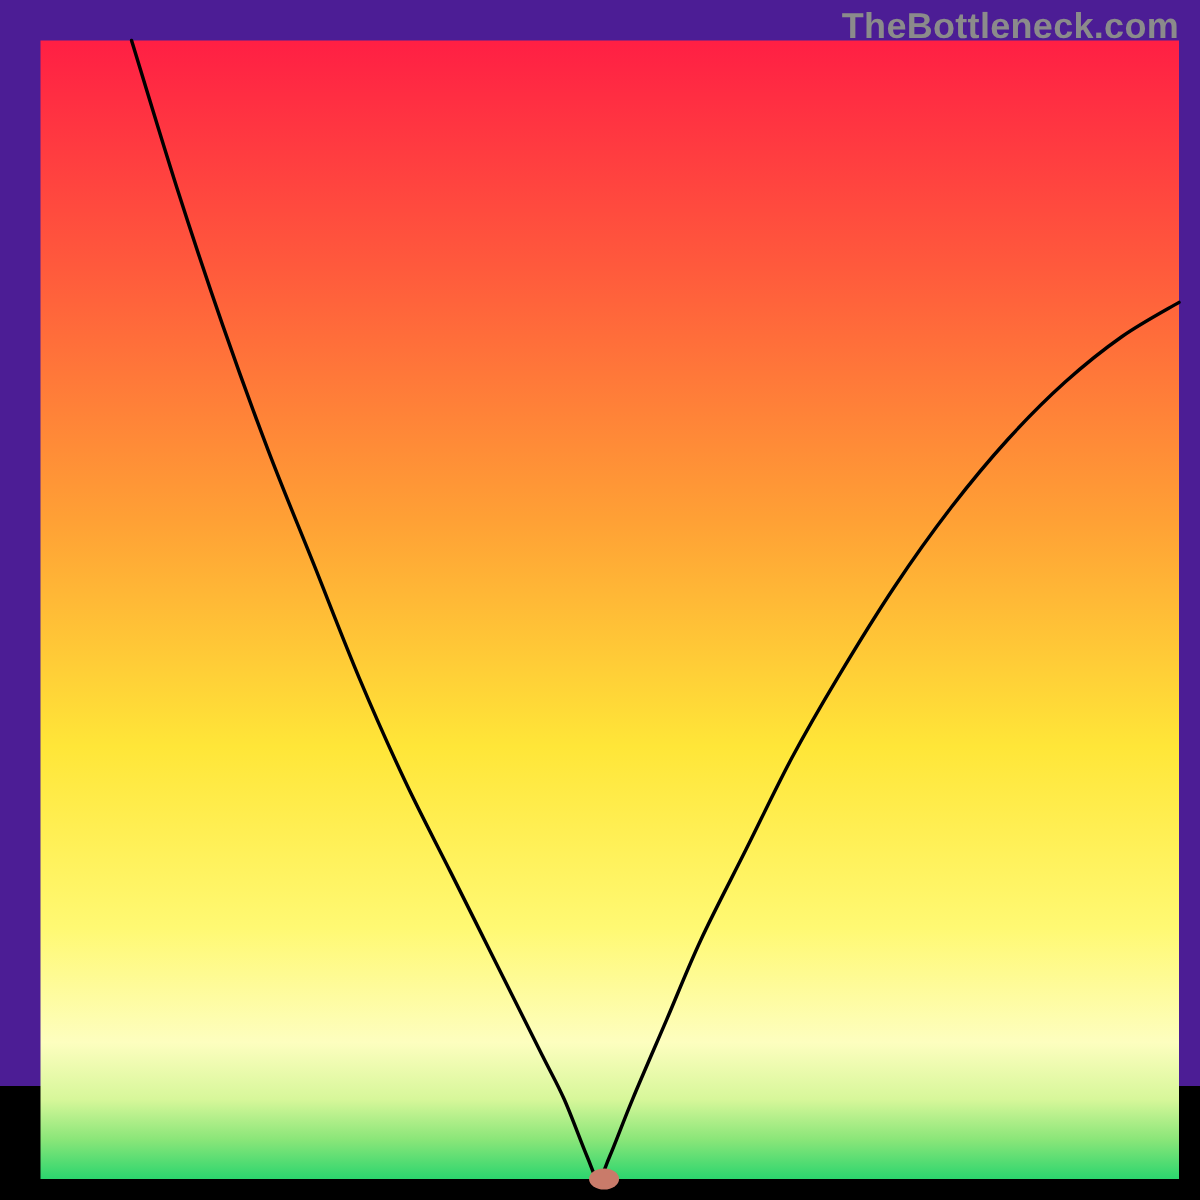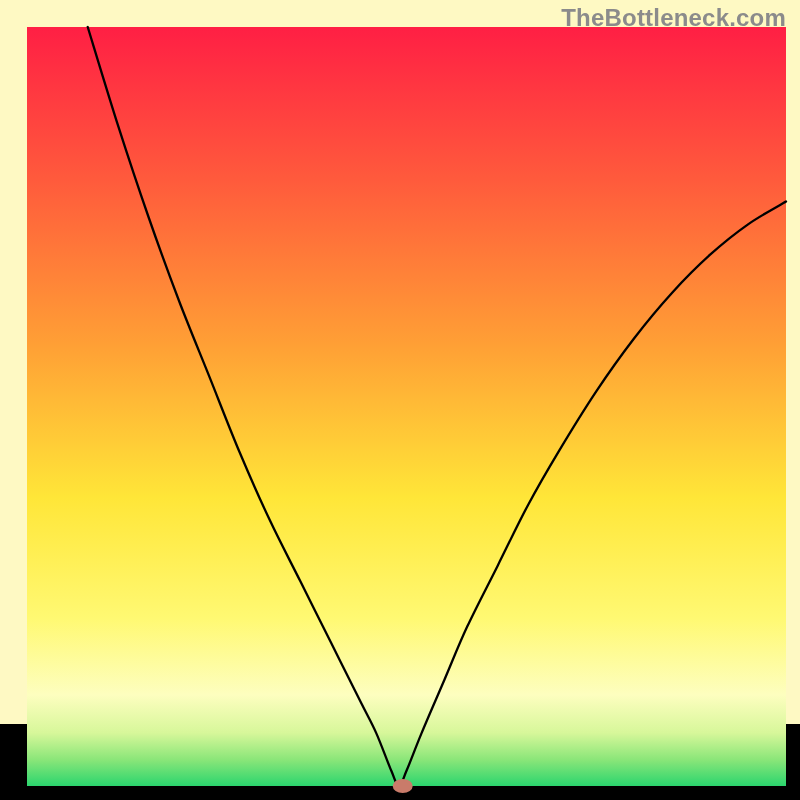--- a/index.html
+++ b/index.html
@@ -9,21 +9,21 @@
     height: 800px;
     background: #000;
     overflow: hidden;
   }
   .frame {
     position: absolute;
     left: 0;
     top: 0;
     width: 800px;
     height: 724px;
-    background: #fef9c3;
+    background: #4c1d95;
   }
   .watermark {
     position: absolute;
     top: 4px;
     right: 14px;
     font-family: Arial, Helvetica, sans-serif;
     font-size: 24px;
     font-weight: 600;
     color: #8b8b8b;
     letter-spacing: 0.2px;

